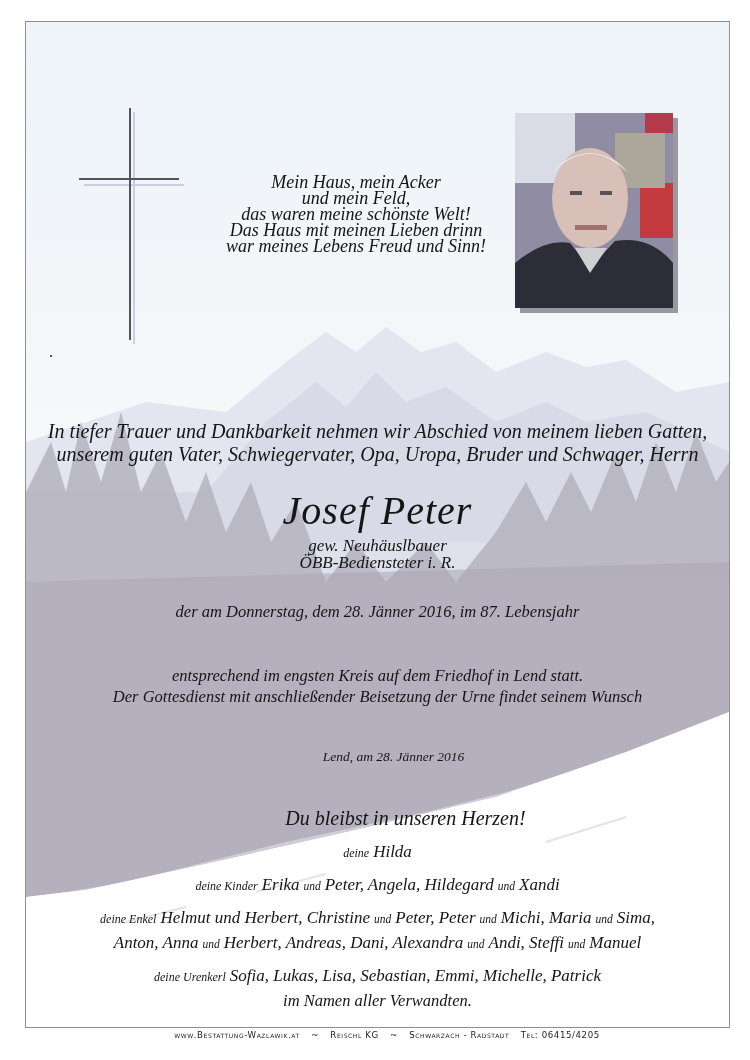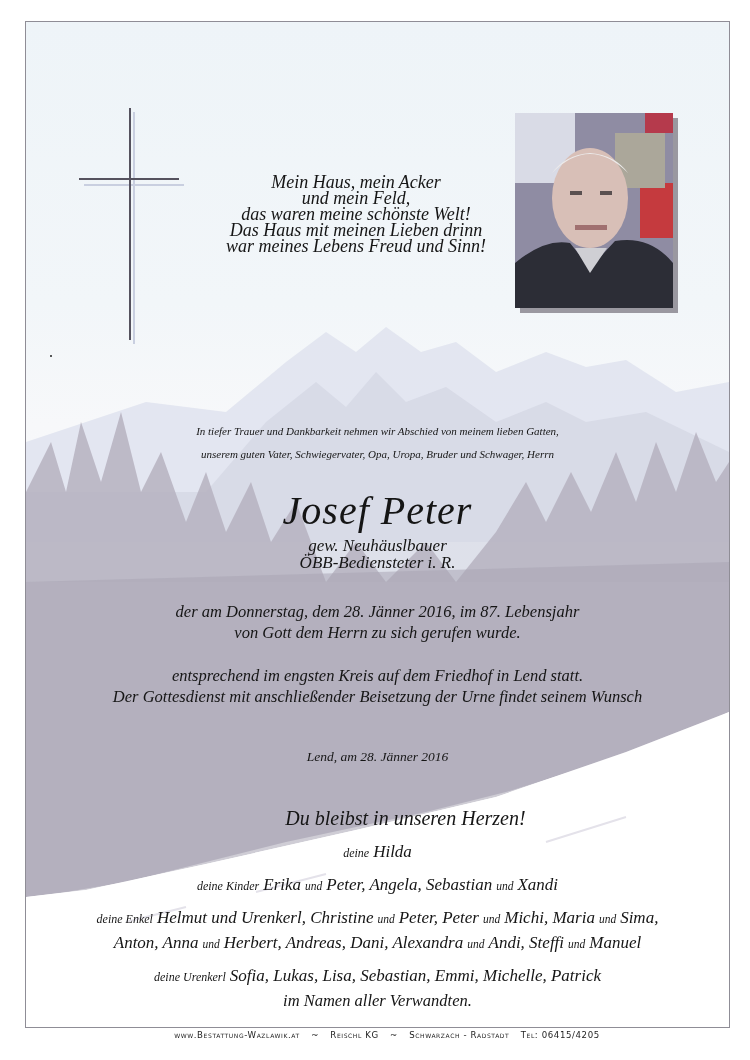--- a/index.html
+++ b/index.html
@@ -40,26 +40,26 @@
   .photo-wrap { position: absolute; left: 489px; top: 91px; width: 158px; height: 195px; }
   .photo-shadow {
     position: absolute; left: 5px; top: 5px; width: 158px; height: 195px; background: #9a98a0;
   }
   .photo {
     position: absolute; left: 0; top: 0; width: 158px; height: 195px; overflow: hidden;
     background: linear-gradient(180deg, #8d8aa0 0%, #b8b2bd 40%, #d5c7bd 55%, #40404a 75%, #2a2b33 100%);
   }
 
   .text { position: absolute; left: 0; width: 703px; text-align: center; font-style: italic; }
-  .intro { top: 398px; font-size: 11px; line-height: 23px; }
+  .intro { top: 398px; font-size: 20px; line-height: 23px; }
   .name { top: 466px; font-size: 40px; line-height: 46px; letter-spacing: 1px; }
   .sub { top: 515px; font-size: 17px; line-height: 17px; }
   .death { top: 579px; font-size: 16.5px; line-height: 21px; }
   .service { top: 643px; font-size: 16.5px; line-height: 21px; }
-  .place-date { top: 726px; font-size: 13.5px; line-height: 18px; }
+  .place-date { top: 726px; font-size: 13.5px; line-height: 18px; padding-left: 16px; }
   .closing { top: 783px; font-size: 20px; line-height: 26px; padding-left: 28px; }
   .family { top: 818px; line-height: 24px; }
   .family .row { display: block; }
   .family .lbl { font-size: 12px; }
   .family .nm { font-size: 17px; }
   .family .und { font-size: 11.5px; }
   .family .gap { height: 8px; display: block; }
   .family .sign { font-size: 16.5px; margin-top: 0; display: block; }
 
   .footer {
@@ -129,21 +129,20 @@
   </div>
 
   <div class="text name">Josef Peter</div>
   <div class="text sub">
     <div>gew. Neuhäuslbauer</div>
     <div>ÖBB-Bediensteter i. R.</div>
   </div>
 
   <div class="text death">
     <div>der am Donnerstag, dem 28. Jänner 2016, im 87. Lebensjahr</div>
-    <div>von Gott dem Herrn zu sich gerufen wurde.</div>
   </div>
 
   <div class="text service">
     <div>entsprechend im engsten Kreis auf dem Friedhof in Lend statt.</div>
     <div>Der Gottesdienst mit anschließender Beisetzung der Urne findet seinem Wunsch</div>
   </div>
 
   <div class="text place-date">Lend, am 28. Jänner 2016</div>
 
   <div class="text closing">Du bleibst in unseren Herzen!</div>
@@ -151,28 +150,28 @@
   <div class="text family">
     <span class="row">
       <span class="lbl">deine</span>
       <span class="nm">Hilda</span>
     </span>
     <span class="gap"></span>
     <span class="row">
       <span class="lbl">deine Kinder</span>
       <span class="nm">Erika</span>
       <span class="und">und</span>
-      <span class="nm">Peter, Angela, Sebastian</span>
+      <span class="nm">Peter, Angela, Hildegard</span>
       <span class="und">und</span>
       <span class="nm">Xandi</span>
     </span>
     <span class="gap"></span>
     <span class="row">
       <span class="lbl">deine Enkel</span>
-      <span class="nm">Helmut und Urenkerl, Christine</span>
+      <span class="nm">Helmut und Herbert, Christine</span>
       <span class="und">und</span>
       <span class="nm">Peter, Peter</span>
       <span class="und">und</span>
       <span class="nm">Michi, Maria</span>
       <span class="und">und</span>
       <span class="nm">Sima,</span>
     </span>
     <span class="row">
       <span class="nm">Anton, Anna</span>
       <span class="und">und</span>

